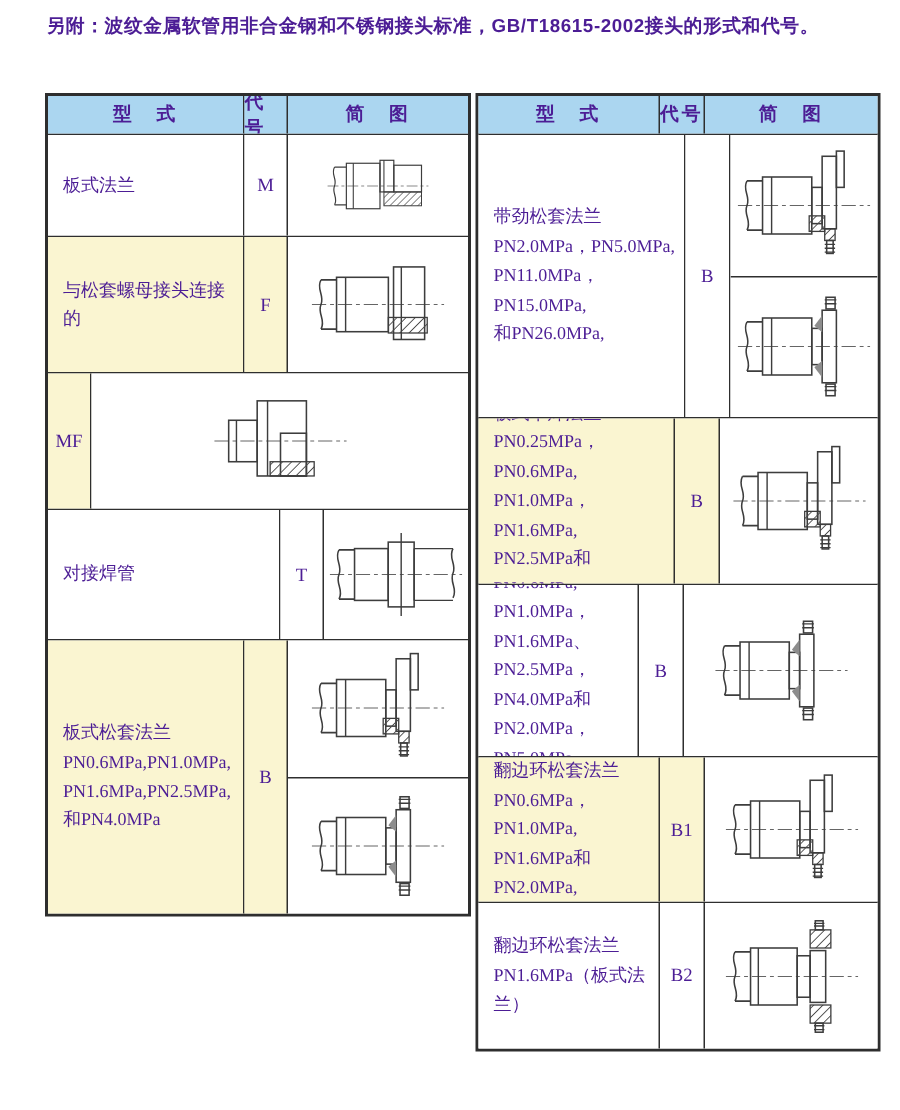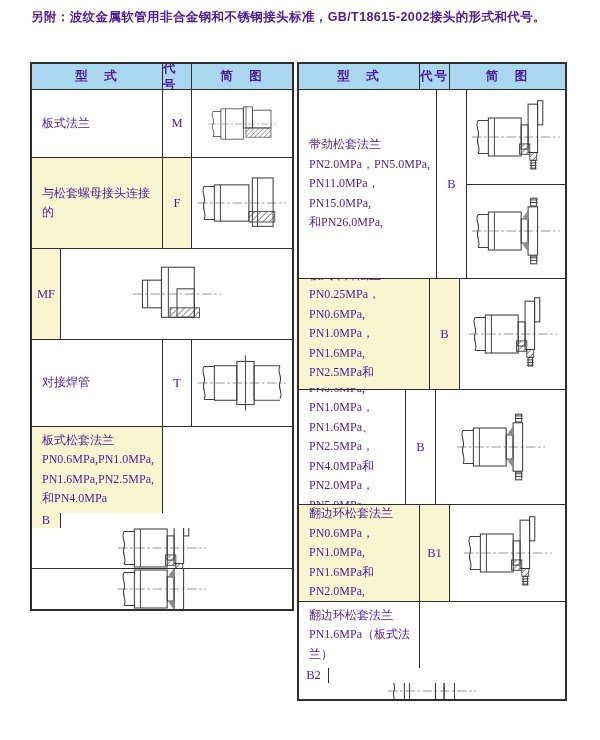--- a/index.html
+++ b/index.html
@@ -4,21 +4,21 @@
 <style>
   html,body{margin:0;padding:0;background:#ffffff;}
   .page{position:relative;width:600px;height:740px;background:#ffffff;overflow:hidden;
         font-family:"Liberation Sans",sans-serif;color:#4c1d95;}
   .title{position:absolute;left:31px;top:9px;font-size:12.5px;font-weight:bold;
          letter-spacing:0.4px;white-space:nowrap;}
   .tables{position:absolute;left:30px;top:62px;display:flex;align-items:flex-start;}
   .half{border:2px solid #2e2e2e;background:#fff;}
   .half.left{margin-right:3px;}
   .row{display:flex;box-sizing:border-box;border-bottom:1px solid #2e2e2e;}
-  .row:last-child{border-bottom:none;flex-direction:column;}
+  .row:last-child{border-bottom:none;}
   .cell{box-sizing:border-box;border-right:1px solid #2e2e2e;overflow:hidden;}
   .cell:last-child{border-right:none;}
   .hdr{display:flex;align-items:center;justify-content:center;
        font-weight:bold;font-size:12.5px;letter-spacing:2px;}
   .type{display:flex;flex-direction:column;justify-content:center;
         padding:4px 4px 4px 10px;font-size:12px;line-height:1.62;
         font-family:"Liberation Serif","Liberation Sans",serif;white-space:pre-line;}
   .code{display:flex;align-items:center;justify-content:center;font-size:12.5px;
         font-family:"Liberation Serif",serif;}
   .diag{display:flex;flex-direction:column;background:#fff;}
@@ -92,21 +92,21 @@
                 <line x1="18" y1="28" x2="18" y2="60" stroke="#3d3d3d" stroke-width="1.1"></line>
                 <rect x="34" y="13" width="38" height="58" stroke="#3d3d3d" stroke-width="1.2" fill="none"></rect>
                 <line x1="42" y1="13" x2="42" y2="71" stroke="#3d3d3d" stroke-width="1.1"></line>
                 <rect x="52" y="38" width="20" height="33" stroke="#3d3d3d" stroke-width="1.2" fill="none"></rect>
                 <rect x="44" y="60" width="34" height="11" fill="url(#hx)" stroke="#3d3d3d" stroke-width="1"></rect>
               </svg>
             </div>
           </div>
         </div>
         <div class="row" style="height: 87px;">
-          <div class="cell type" style="width: 131px; background: rgb(255, 255, 255);">对接焊管</div>
+          <div class="cell type" style="width: 155px; background: rgb(255, 255, 255);">对接焊管</div>
           <div class="cell code" style="width: 29px; background: rgb(255, 255, 255);">T</div>
           <div class="cell diag" style="flex: 1 1 0%;">
             <div class="sub">
               <svg class="fit" width="96" height="76" viewBox="0 0 104 88" preserveAspectRatio="xMidYMid meet">
                 <line x1="1" y1="44" x2="103" y2="44" stroke="#555" stroke-width="0.7" stroke-dasharray="11 3 3 3"></line>
                 <path d="M20,25 H8 M20,63 H8 M8,25 c-4,7 3,12 0,19 c-3,7 4,12 0,19" stroke="#3d3d3d" stroke-width="1.2" fill="none"></path>
                 <rect x="20" y="24" width="26" height="40" stroke="#3d3d3d" stroke-width="1.2" fill="none"></rect>
                 <rect x="46" y="19" width="20" height="50" stroke="#3d3d3d" stroke-width="1.2" fill="none"></rect>
                 <line x1="56" y1="12" x2="56" y2="76" stroke="#3d3d3d" stroke-width="1.1"></line>
                 <line x1="66" y1="24" x2="96" y2="24" stroke="#3d3d3d" stroke-width="1.1"></line>

